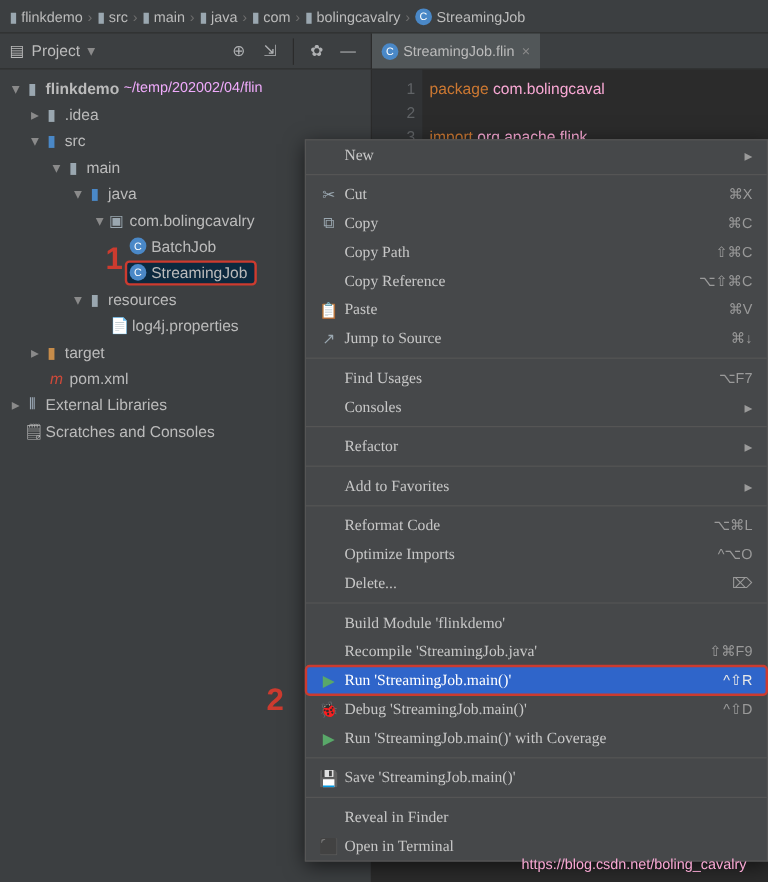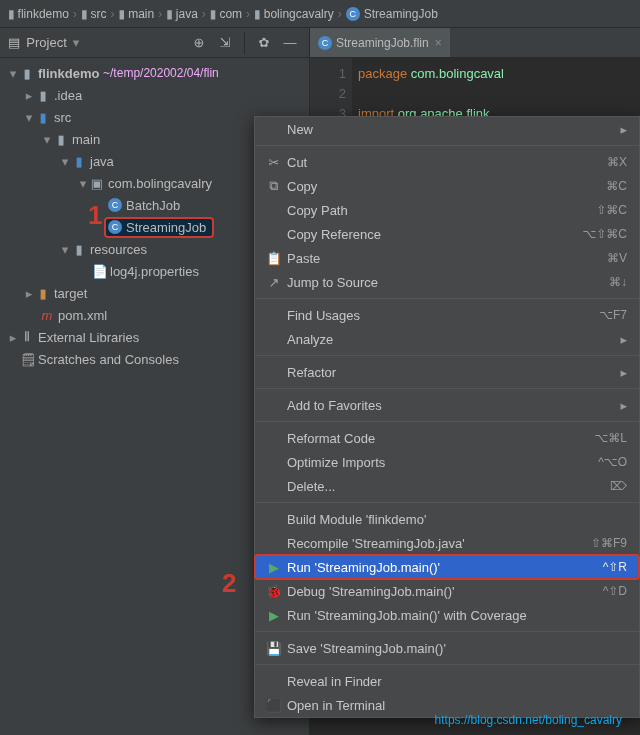--- a/index.html
+++ b/index.html
@@ -15,41 +15,41 @@
   .vdiv { width: 1px; height: 22px; background: #2b2b2b; margin: 0 4px;}
   .editor-area { flex: 1; border-bottom: 1px solid #2b2b2b; display:flex; align-items:center; background:#3c3f41;}
   .tab { display:flex; align-items:center; padding:0 8px; height:100%; background:#515658; color:#bbb; font-size:12px;}
   .tab .close { margin-left:6px; color:#8a8a8a;}
   .main-row { display: flex; height: calc(735px - 58px); }
   .sidebar { width: 310px; border-right: 1px solid #2b2b2b; background: #3c3f41; padding-top: 4px; overflow:hidden;}
   .code-area { flex:1; background:#2b2b2b; position:relative; font-family: "JetBrains Mono", Consolas, monospace; font-size:13px; }
   .gutter { position:absolute; left:0; top:0; width:42px; background:#313335; color:#606366; text-align:right; padding:6px 6px 0 0; line-height:20px;}
   .code-lines { position:absolute; left:48px; top:6px; line-height:20px; white-space:nowrap;}
   .kw { color:#cc7832; }
-  .pkg { color:#86efac; }
+  .pkg { color:#f9a8d4; }
   .tree-row { display:flex; align-items:center; height:22px; padding-left:6px; white-space:nowrap; }
   .arrow { width:14px; display:inline-flex; justify-content:center; color:#8a8a8a; }
   .folder { color:#9aa7b0; margin-right:4px; }
   .folder.blue { color:#4a88c7; }
   .folder.orange { color:#c78c4a; }
   .ticon { width:14px; text-align:center; margin-right:4px; }
   .sel { background:#0d293e; border:2px solid #cc3b2f; border-radius:4px; padding:1px 6px 1px 2px; display:inline-flex; align-items:center; }
   .dim { color:#f0abfc; font-size:12px;}
   .annotation { position:absolute; color:#cc3b2f; font-size:26px; font-weight:bold; }
   .menu { position:absolute; left:254px; top:116px; width:386px; background:#46484a; border:1px solid #555; box-shadow:0 4px 16px rgba(0,0,0,0.6); z-index:10; }
   .menu-item { display:flex; align-items:center; height:24px; padding:0 12px 0 10px; color:#c7c7c7; }
-  .menu-item .lbl { flex:1; }
+  .menu-item .lbl { flex:1;font-family:Liberation Serif, serif; }
   .menu-item .sc { color:#9a9a9a; font-size:12px;}
   .menu-item .sub { color:#9a9a9a; }
   .menu-item .mi-icon { width:18px; display:inline-flex; justify-content:center; margin-right:4px; color:#9aa7b0;}
   .menu-sep { height:1px; background:#555; margin:4px 0; }
   .menu-item.highlight { background:#2f65ca; color:#fff; }
   .menu-item.highlight .sc { color:#e8e8e8; }
   .menu-item.boxed { outline:2px solid #cc3b2f; outline-offset:-1px; border-radius:3px; }
-  .watermark { position:absolute; bottom:8px; right:18px; color:#0ea5e9; font-size:12px; z-index:20;}
+  .watermark { position:absolute; bottom:8px; right:18px; color:#f9a8d4; font-size:12px; z-index:20;}
   .libicon { color:#a9b7c6; }
   .classicon { display:inline-block; width:14px; height:14px; border-radius:50%; background:#4a88c7; color:#fff; font-size:9px; line-height:14px; text-align:center; margin-right:4px;}
 </style>
 </head>
 <body>
 
 <div class="breadcrumb">
   <span class="folder-icon">▮</span>
   <span>flinkdemo</span>
   <span class="sep">›</span>
@@ -214,21 +214,21 @@
       <span class="sc">⌘↓</span>
     </div>
   <div class="menu-sep"></div>
   <div class="menu-item">
       <span class="mi-icon"></span>
       <span class="lbl">Find Usages</span>
       <span class="sc">⌥F7</span>
     </div>
   <div class="menu-item">
       <span class="mi-icon"></span>
-      <span class="lbl">Analyze</span>
+      <span class="lbl">Consoles</span>
       <span class="sub">▸</span>
     </div>
   <div class="menu-sep"></div>
   <div class="menu-item">
       <span class="mi-icon"></span>
       <span class="lbl">Refactor</span>
       <span class="sub">▸</span>
     </div>
   <div class="menu-sep"></div>
   <div class="menu-item">

